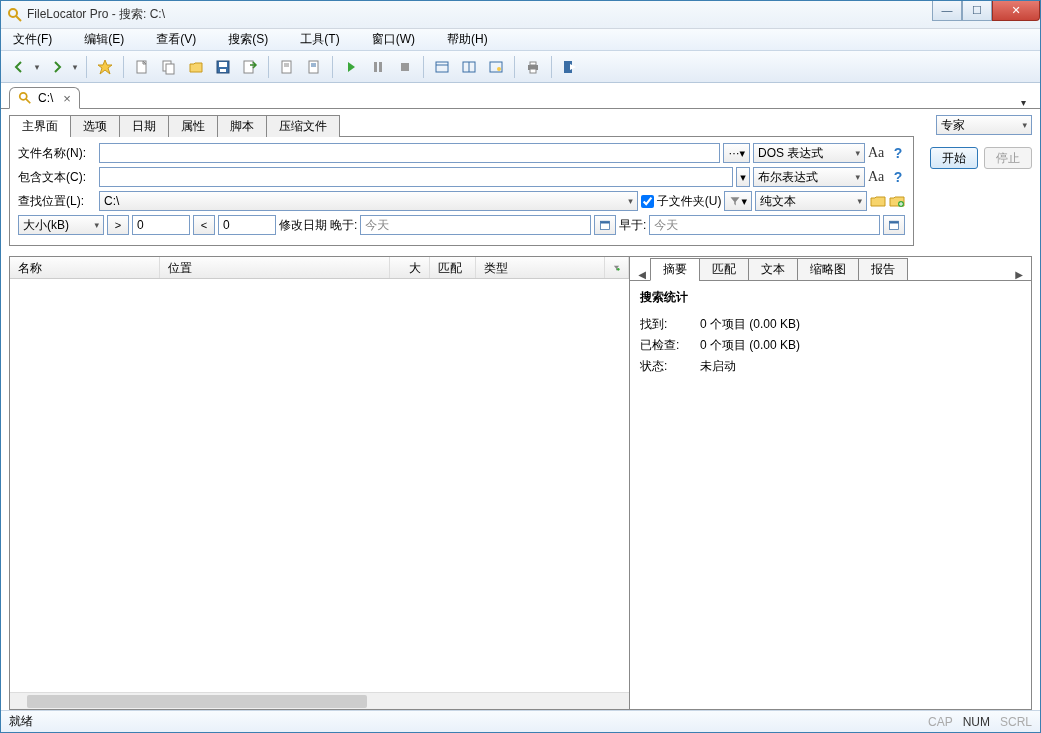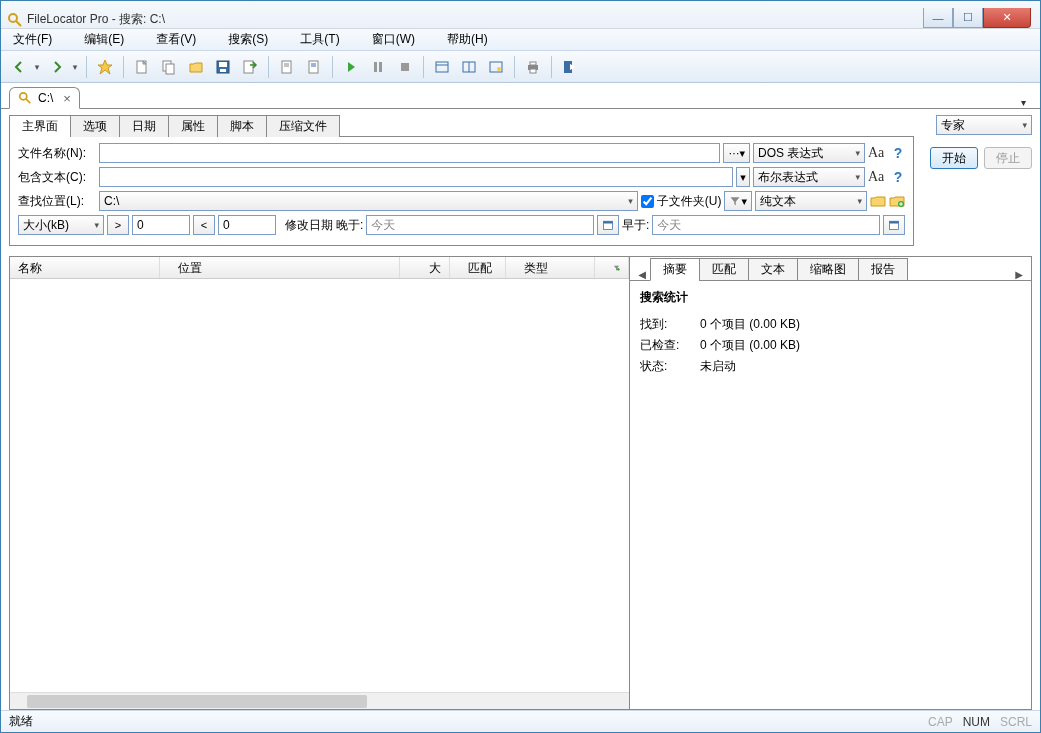--- a/index.html
+++ b/index.html
@@ -1,20 +1,20 @@
 <!DOCTYPE html>
 <html><head>
 <meta charset="utf-8">
 <style>
 * { box-sizing: border-box; margin: 0; padding: 0; }
 body { font-family: "Microsoft YaHei", "Segoe UI", Tahoma, sans-serif; font-size: 12px; background: #fff; color: #000; }
 
 
 .window { width: 1041px; height: 733px; border: 1px solid #3c7fb1; display: flex; flex-direction: column; background: #fff; }
-.titlebar { height: 28px; background: linear-gradient(#f5f9fc, #eaf1f8); display: flex; align-items: flex-end; padding: 0 13px 0 6px; border-bottom: 1px solid #d0d7e0; }
+.titlebar { height: 28px; background: linear-gradient(#f5f9fc, #eaf1f8); display: flex; align-items: center; padding: 0 4px 0 6px; border-bottom: 1px solid #d0d7e0; }
 .titlebar .icon { width: 16px; height: 16px; margin-right: 4px; }
 .titlebar .title { flex: 1; font-size: 12px; color: #333; }
 .winbtns { display: flex; gap: 0; margin-right: -4px; margin-top: -8px; }
 .winbtn { width: 30px; height: 20px; border: 1px solid #8aa6c1; border-top: none; background: linear-gradient(#f2f6fb,#d8e5f2); display: flex; align-items: center; justify-content: center; font-size: 11px; font-family: Arial; }
 .winbtn.close { width: 48px; background: linear-gradient(#e67a6f,#c8463a); border-color: #9a2e22; color: #fff; border-radius: 0 0 4px 0; }
 .winbtn:not(.close) { color: #3b5b7a; }
 
 
 .menubar { height: 22px; background: linear-gradient(#f8fbfe,#e9f1fa); border-bottom: 1px solid #c8d6e5; display: flex; align-items: center; padding: 0 6px; gap: 20px; font-size: 12px; }
 .menubar span { padding: 2px 6px; cursor: default; }
@@ -52,21 +52,21 @@
 .actionbtn { height: 22px; min-width: 48px; border: 1px solid #2e78b8; background: linear-gradient(#f4f9fe,#d5e8f8); border-radius: 3px; font-size: 12px; }
 .actionbtn.disabled { color: #999; border-color: #bbb; background: #f4f4f4; }
 .rightcol { display: flex; flex-direction: column; align-items: flex-end; gap: 6px; }
 .checkbox { width: 13px; height: 13px; }
 .folder-icon { width: 16px; height: 14px; display: inline-block; }
 
 
 .results { flex: 1; display: flex; gap: 0; min-height: 0; padding: 2px 8px 0 8px; }
 .leftpane { flex: 1; border: 1px solid #888; display: flex; flex-direction: column; background: #fff; min-width: 0; }
 .rightpane { width: 402px; border: 1px solid #888; border-left: none; display: flex; flex-direction: column; background: #fff; }
-.colheaders { display: flex; height: 22px; background: linear-gradient(#fdfdfd,#ececec); border-bottom: 1px solid #ccc; gap: 10px; }
+.colheaders { display: flex; height: 22px; background: linear-gradient(#fdfdfd,#ececec); border-bottom: 1px solid #ccc; }
 .colh { padding: 3px 8px; border-right: 1px solid #ddd; font-size: 12px; }
 .colh.filter { margin-left: auto; width: 24px; display: flex; align-items: center; justify-content: center; }
 .listbody { flex: 1; background: #fff; overflow: hidden; }
 .hscroll { height: 17px; background: #f0f0f0; border-top: 1px solid #ddd; position: relative; }
 .hscroll .thumb { position: absolute; left: 17px; top: 2px; height: 13px; width: 340px; background: #cdcdcd; border-radius: 2px; }
 
 .rtabs { display: flex; height: 24px; align-items: flex-end; background: #fff; border-bottom: 1px solid #888; padding: 0 4px; }
 .rtabs .arrow { width: 16px; text-align: center; font-size: 10px; color: #555; }
 .rtab { border: 1px solid #888; border-bottom: 1px solid #fff; padding: 2px 12px; margin-bottom: -1px; margin-right: -1px; background: #fff; font-size: 12px; }
 .rtab.inactive { background: #f4f4f4; border-bottom: 1px solid #888; }
@@ -292,21 +292,21 @@
                   <path d="M12 8 L12 12 M10 10 L14 10" stroke="#fff"></path>
                 </svg></span>
           </div>
 
           <div class="row">
             <span class="combo" style="width:86px">大小(kB)</span>
             <span class="smallbtn">&gt;</span>
             <input class="txtinput" style="width: 58px;" value="0">
             <span class="smallbtn">&lt;</span>
             <input class="txtinput" style="width: 58px;" value="0">
-            <span style="margin-left:6px">修改日期</span>
+            <span style="">修改日期</span>
             <span>晚于:</span>
             <input class="txtinput" style="flex: 1 1 0%; color: rgb(136, 136, 136);" value="今天">
             <span class="smallbtn">
                 <svg width="12" height="12" viewBox="0 0 16 16">
                   <rect x="2" y="3" width="12" height="11" fill="#fff" stroke="#3b6ea5"></rect>
                   <rect x="2" y="3" width="12" height="3" fill="#3b6ea5"></rect>
                 </svg>
               </span>
             <span>早于:</span>
             <input class="txtinput" style="flex: 1 1 0%; color: rgb(136, 136, 136);" value="今天">

